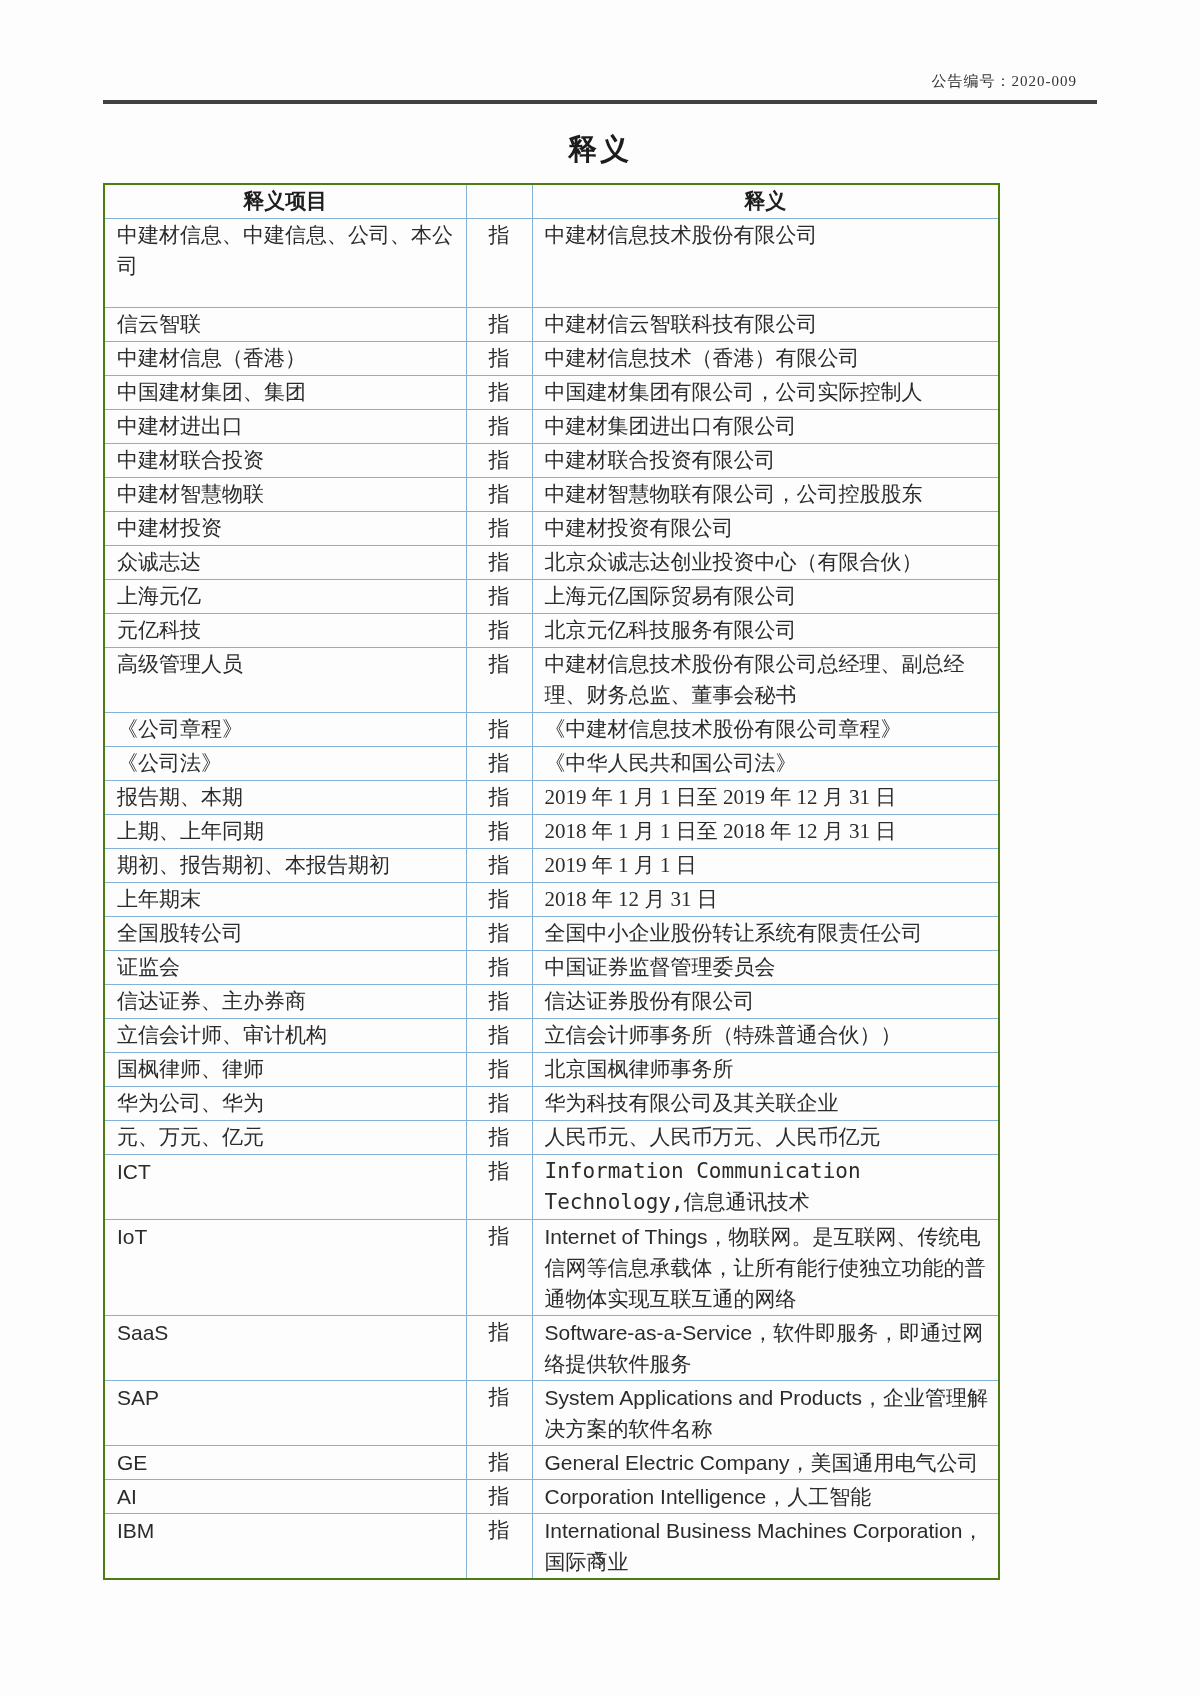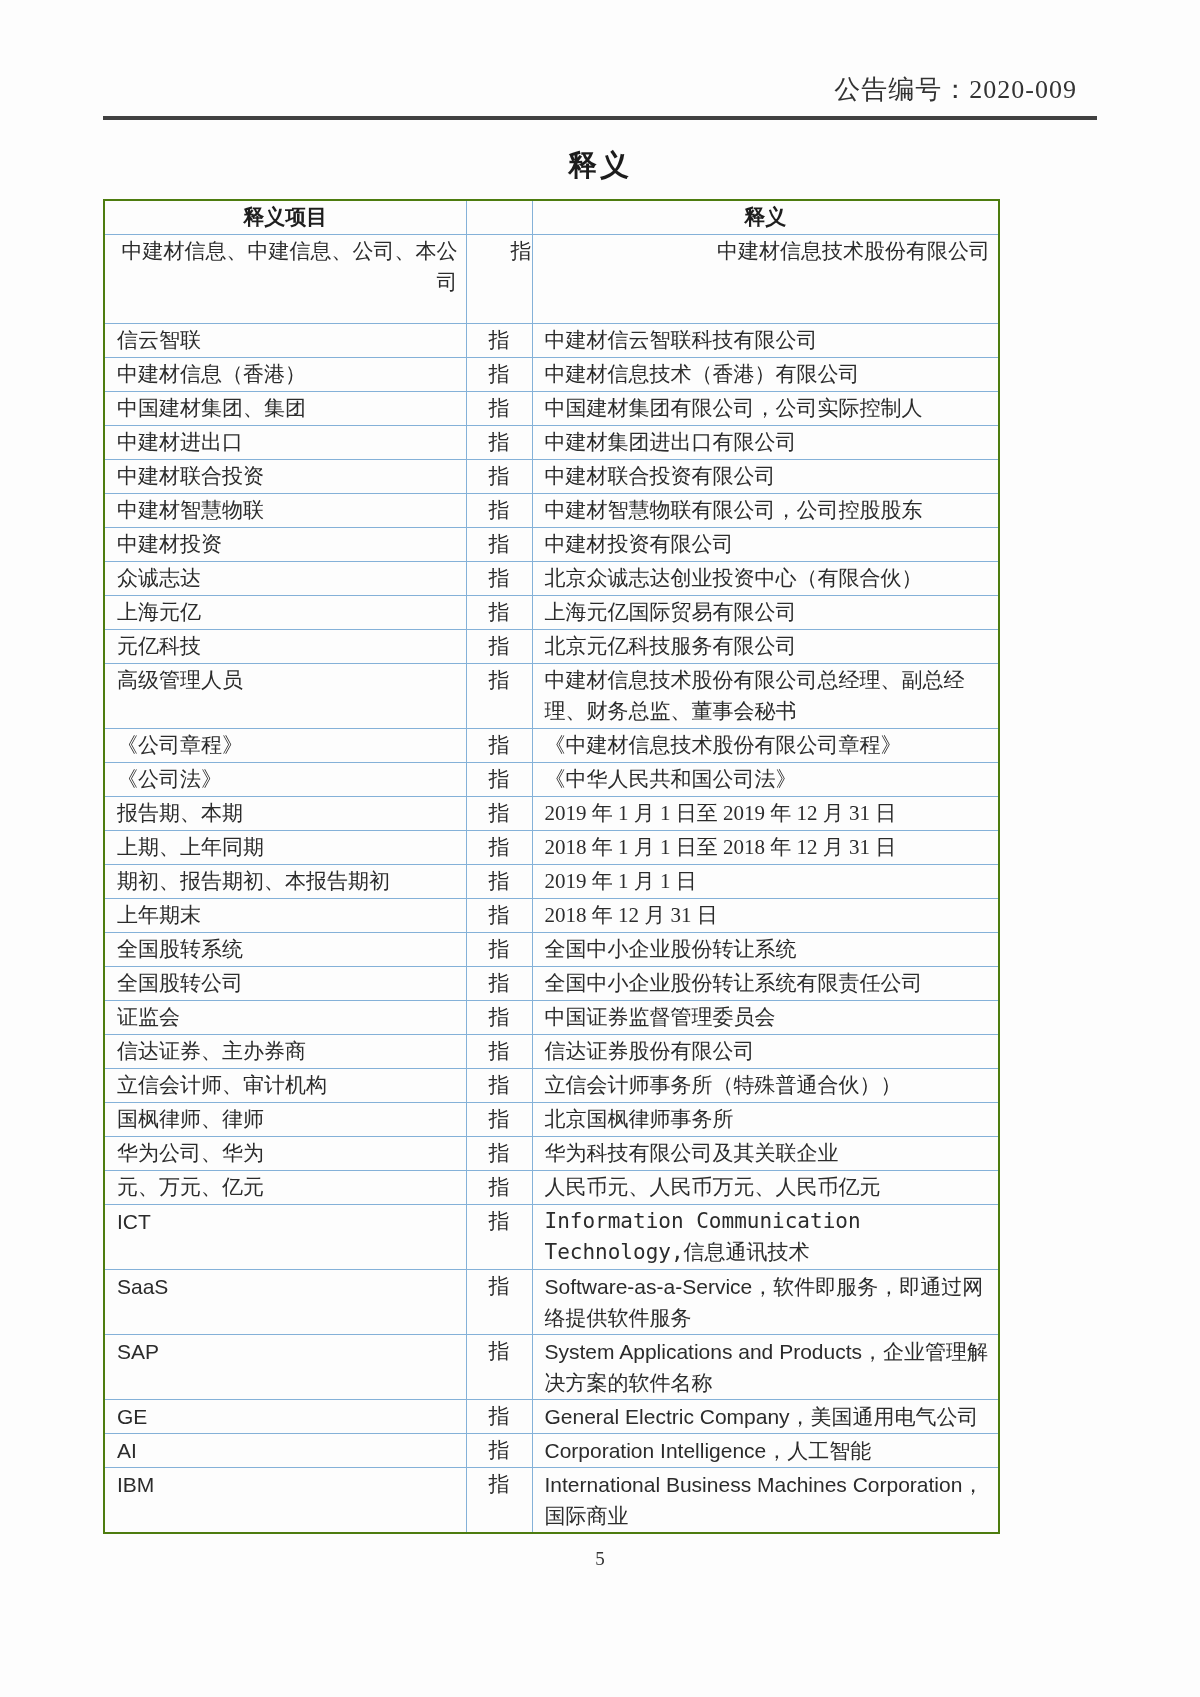--- a/index.html
+++ b/index.html
@@ -8,21 +8,21 @@
     height: 1697px;
     background: #fdfdfd;
     position: relative;
     font-family: "Liberation Serif", "DejaVu Serif", serif;
     color: #2b2b2b;
   }
   .ann-row {
     padding-top: 72px;
     padding-right: 123px;
     text-align: right;
-    font-size: 26px;
+    font-size: 15px;
     letter-spacing: 1px;
     color: #333333;
   }
   .header-rule {
     margin: 9px 103px 0 103px;
     height: 4px;
     background: #414141;
   }
   .doc-title {
     margin-top: 26px;
@@ -48,21 +48,21 @@
   }
   .def-table th {
     font-weight: bold;
     text-align: center;
     padding: 1px 0;
     color: #1e1e1e;
   }
   td.cell-term { padding: 1px 8px 1px 12px; text-align: left; }
   td.cell-ref  { padding: 1px 0; text-align: center; }
   td.cell-def  { padding: 1px 8px 1px 12px; text-align: left; }
-  tr.r-h88 td { height: 86px; text-align: right; }
+  tr.r-h88 td { height: 86px; }
   tr.r-h62 td { height: 60px; }
   tr.r-h93 td { height: 91px; }
   .latin {
     font-family: "Liberation Sans", "DejaVu Sans", sans-serif;
     font-size: 20px;
     margin-left: 8px;
   }
   .mono {
     font-family: "DejaVu Sans Mono", monospace;
     font-size: 20px;
@@ -182,25 +182,20 @@
     <td class="cell-term">期初、报告期初、本报告期初</td>
     <td class="cell-ref">指</td>
     <td class="cell-def">2019 年 1 月 1 日</td>
   </tr>
   <tr>
     <td class="cell-term">上年期末</td>
     <td class="cell-ref">指</td>
     <td class="cell-def">2018 年 12 月 31 日</td>
   </tr>
   <tr>
-    <td class="cell-term">全国股转系统</td>
-    <td class="cell-ref">指</td>
-    <td class="cell-def">全国中小企业股份转让系统</td>
-  </tr>
-  <tr>
     <td class="cell-term">全国股转公司</td>
     <td class="cell-ref">指</td>
     <td class="cell-def">全国中小企业股份转让系统有限责任公司</td>
   </tr>
   <tr>
     <td class="cell-term">证监会</td>
     <td class="cell-ref">指</td>
     <td class="cell-def">中国证券监督管理委员会</td>
   </tr>
   <tr>
@@ -225,20 +220,25 @@
   </tr>
   <tr>
     <td class="cell-term">元、万元、亿元</td>
     <td class="cell-ref">指</td>
     <td class="cell-def">人民币元、人民币万元、人民币亿元</td>
   </tr>
   <tr class="r-h62">
     <td class="cell-term latin">ICT</td>
     <td class="cell-ref">指</td>
     <td class="cell-def mono">Information Communication Technology,信息通讯技术</td>
+  </tr>
+  <tr class="r-h93">
+    <td class="cell-term latin">IoT</td>
+    <td class="cell-ref">指</td>
+    <td class="cell-def latin">Internet of Things，物联网。是互联网、传统电信网等信息承载体，让所有能行使独立功能的普通物体实现互联互通的网络</td>
   </tr>
   <tr class="r-h62">
     <td class="cell-term latin">SaaS</td>
     <td class="cell-ref">指</td>
     <td class="cell-def latin">Software-as-a-Service，软件即服务，即通过网络提供软件服务</td>
   </tr>
   <tr class="r-h62">
     <td class="cell-term latin">SAP</td>
     <td class="cell-ref">指</td>
     <td class="cell-def latin">System Applications and Products，企业管理解决方案的软件名称</td>

